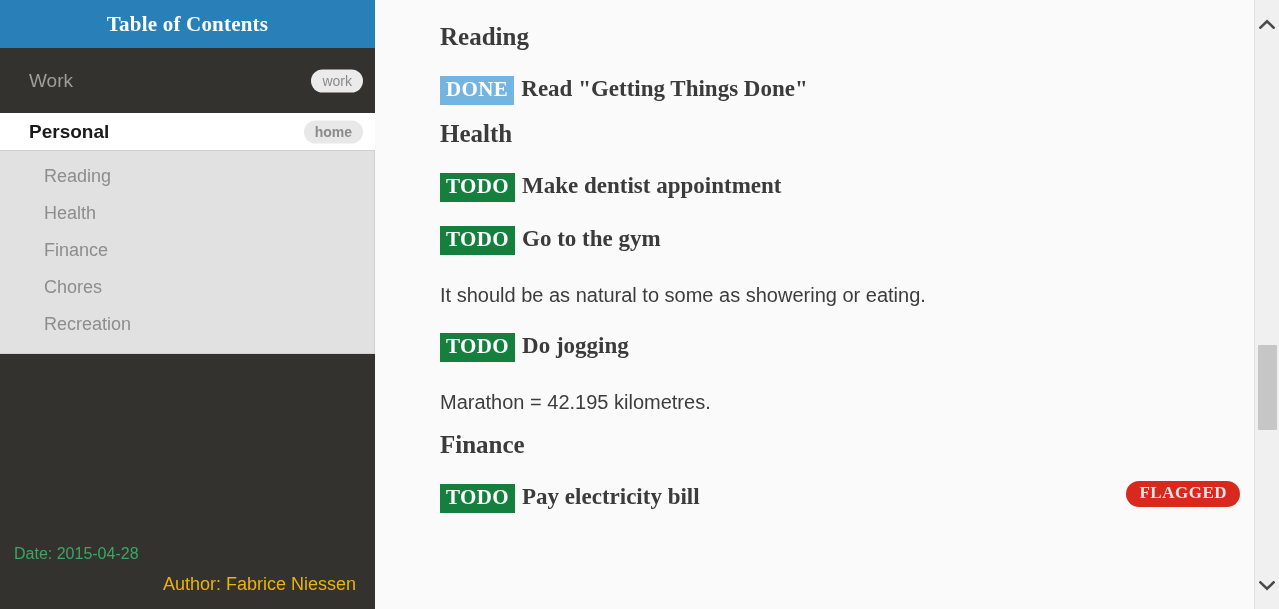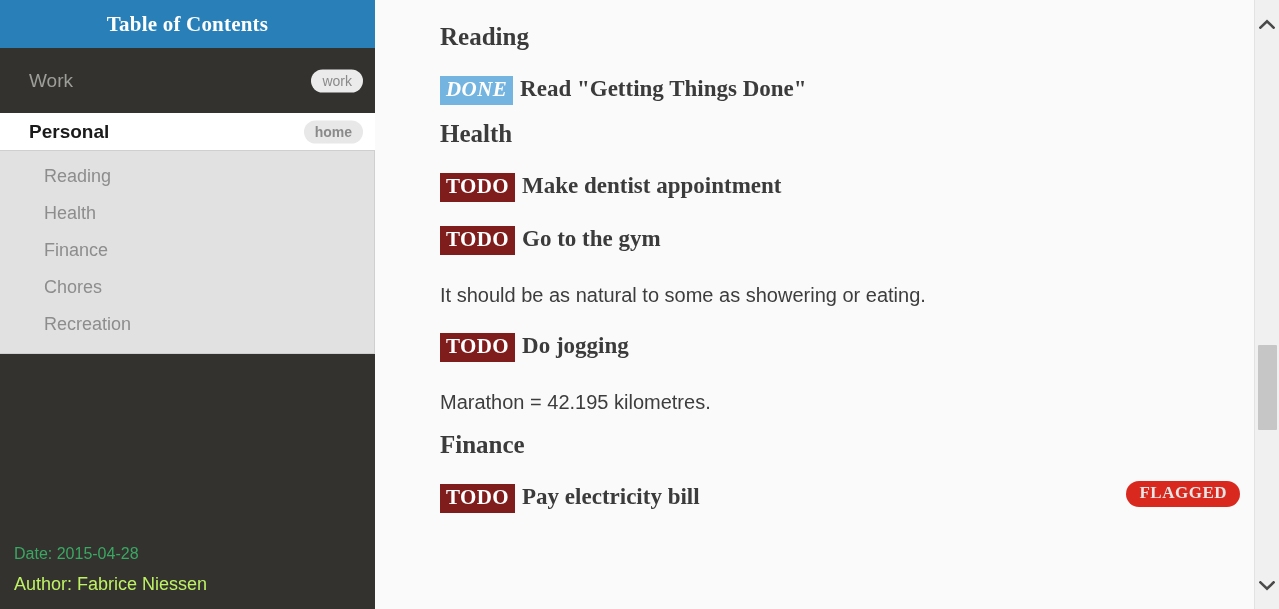--- a/index.html
+++ b/index.html
@@ -93,22 +93,23 @@
     left: 0; bottom: 0;
     width: 364px;
     padding: 0 8px 14px 14px;
   }
   #footer-date {
     color: #3aa862;
     font-size: 16px;
     margin-bottom: 11px;
   }
   #footer-author {
-    color: #bef264;
+    color: #eab308;
     font-size: 18px;
+    text-align: right;
   }
 
   
   #main {
     position: absolute;
     left: 375px; top: 0;
     width: 879px;
     height: 609px;
     background: #fafafa;
     overflow: hidden;
@@ -143,22 +144,22 @@
     display: inline-block;
     font-family: "Liberation Serif", serif;
     font-weight: bold;
     font-size: 21px;
     color: #ffffff;
     padding: 1px 6px 3px 6px;
     margin-right: 7px;
     vertical-align: baseline;
     letter-spacing: 0.4px;
   }
-  .kw-todo { background: #7f1d1d; }
-  .kw-done { background: #74b4e0; font-style: italic; }
+  .kw-todo { background: #15803d; }
+  .kw-done { background: #74b4e0; }
 
   .flagged-badge {
     position: absolute;
     right: -26px;
     top: -2px;
     background: #d9291f;
     color: #e5e5e5;
     font-family: "Liberation Serif", serif;
     font-weight: bold;
     font-size: 17px;

